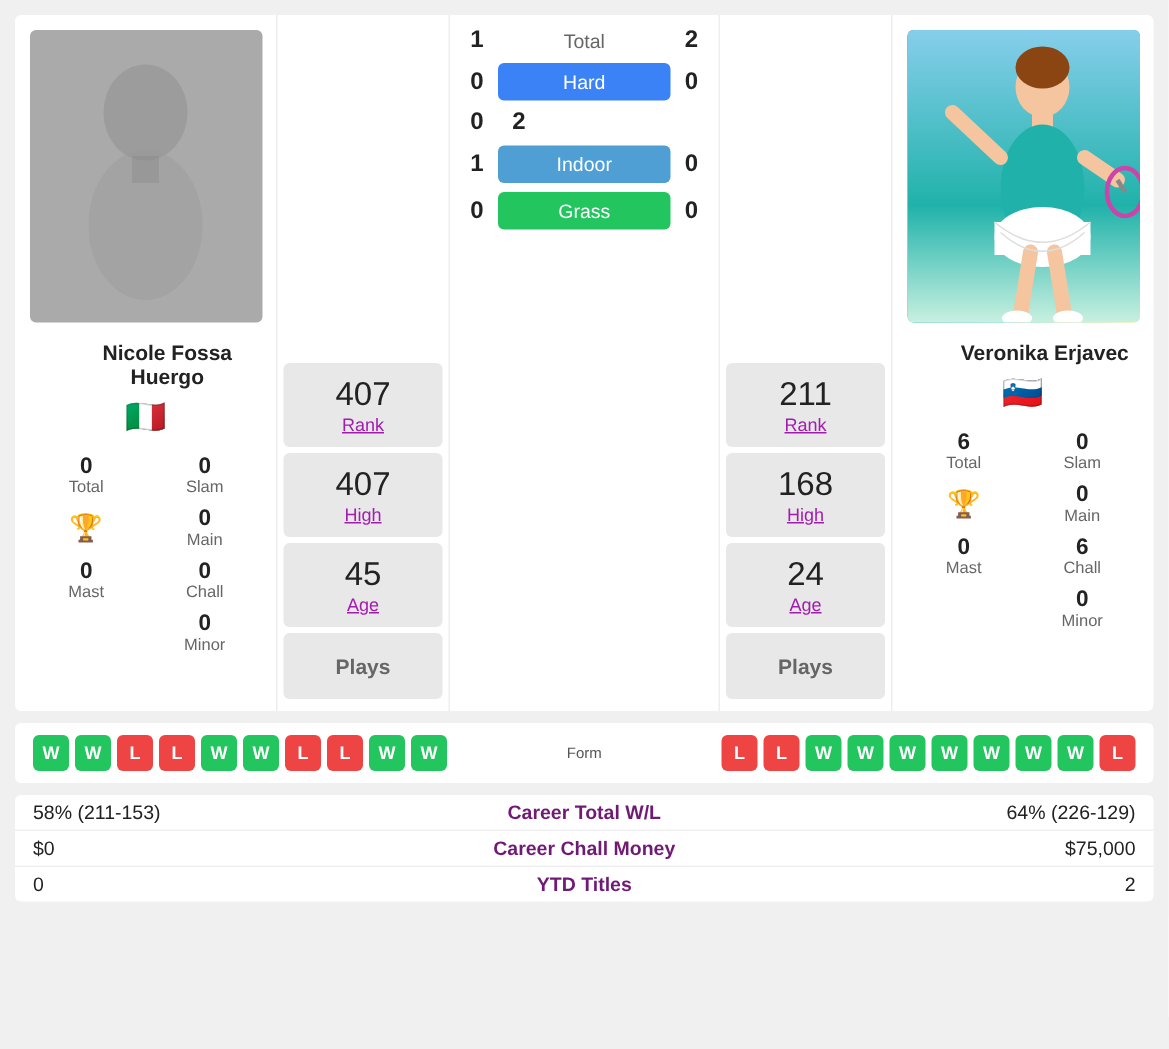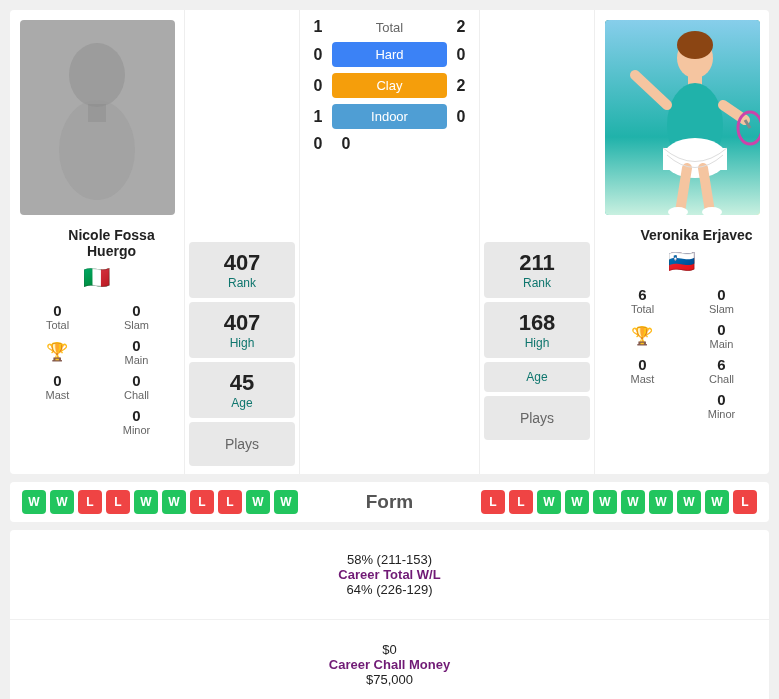--- a/index.html
+++ b/index.html
@@ -152,37 +152,38 @@
 
     .stat-box-sm {
       background: #e8e8e8;
       border-radius: 4px;
       text-align: center;
       padding: 8px 6px;
     }
 
     .stat-box-sm .big {
       font-size: 22px;
-      font-weight: bold;
+      font-weight: normal;
       display: block;
     }
 
     .stat-box-sm .lbl {
       font-size: 12px;
-      color: #0f766e;
+      color: #a21caf;
       display: block;
+      text-decoration: underline;
     }
 
     .plays-lbl {
       background: #e8e8e8;
       border-radius: 4px;
       text-align: center;
       padding: 14px 6px;
       font-size: 14px;
-      font-weight: normal;
+      font-weight: bold;
       color: #666;
     }
 
     .center-total-row {
       display: flex;
       align-items: center;
       margin-bottom: 6px;
     }
 
     .c-score {
@@ -236,22 +237,22 @@
       flex: 1;
       display: flex;
       gap: 4px;
       flex-wrap: nowrap;
       justify-content: flex-end;
     }
 
     .form-label {
       width: 80px;
       text-align: center;
-      font-weight: bold;
-      font-size: 19px;
+      font-weight: normal;
+      font-size: 10px;
       color: #555;
       flex-shrink: 0;
     }
 
     .badge {
       width: 24px;
       height: 24px;
       border-radius: 4px;
       display: flex;
       align-items: center;
@@ -268,22 +269,21 @@
     .stats-table {
       background: #fff;
       border-radius: 4px;
       overflow: hidden;
     }
 
     .stats-row {
       display: flex;
       align-items: center;
       border-bottom: 1px solid #f0f0f0;
-      padding: 22px 12px;
-      flex-direction: column;
+      padding: 4px 12px;
     }
 
     .stats-row:last-child { border-bottom: none; }
 
     .stats-left-val {
       flex: 1;
       text-align: left;
       font-size: 13px;
     }
 
@@ -391,47 +391,48 @@
       </div>
 
       <div class="center-total-row">
         <span class="c-score">0</span>
         <span class="c-btn btn-hard">Hard</span>
         <span class="c-score">0</span>
       </div>
 
       <div class="center-total-row">
         <span class="c-score">0</span>
-        <span class="c-btn btn-clay">Clay</span>
         <span class="c-score">2</span>
       </div>
 
       <div class="center-total-row">
         <span class="c-score">1</span>
         <span class="c-btn btn-indoor">Indoor</span>
         <span class="c-score">0</span>
       </div>
 
       <div class="center-total-row">
         <span class="c-score">0</span>
+        <span class="c-btn btn-grass">Grass</span>
         <span class="c-score">0</span>
       </div>
     </div>
 
     <div class="col-p2-stats">
       <div style="height:220px;"></div>
       <div class="stat-box-sm">
         <span class="big">211</span>
         <span class="lbl">Rank</span>
       </div>
       <div class="stat-box-sm">
         <span class="big">168</span>
         <span class="lbl">High</span>
       </div>
       <div class="stat-box-sm">
+        <span class="big">24</span>
         <span class="lbl">Age</span>
       </div>
       <div class="plays-lbl">Plays</div>
     </div>
 
     <div class="col-p2">
 
       <div class="photo-box-right">
         <svg viewBox="0 0 155 195" width="155" height="195">
 

